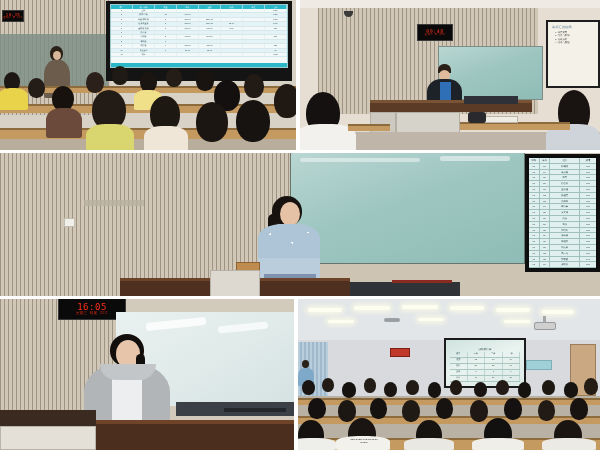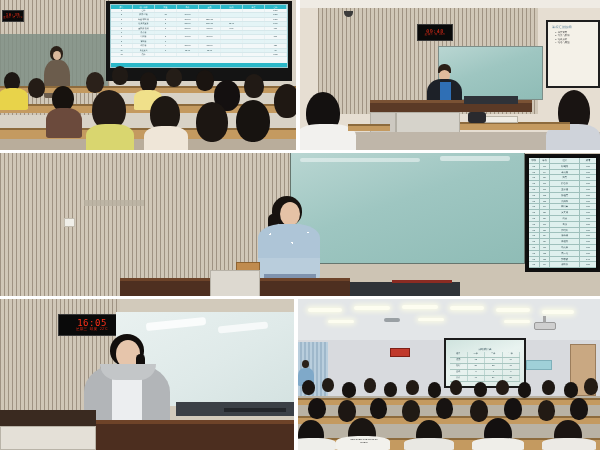--- a/index.html
+++ b/index.html
@@ -442,21 +442,21 @@
     <div style="position:absolute;left:120px;top:126px;width:230px;height:20px;background:#4e2f20;"></div>
     <div style="position:absolute;left:120px;top:126px;width:230px;height:3px;background:#6d4329;"></div>
     <div style="position:absolute;left:350px;top:130px;width:110px;height:16px;background:#2f3338;"></div>
     <div style="position:absolute;left:392px;top:128px;width:60px;height:3px;background:#8a2b22;"></div>
     <div style="position:absolute;left:210px;top:118px;width:50px;height:28px;background:#ddd9d0;border:1px solid #b7b2a7;"></div>
   </div>
 
   <div class="panel" style="left:0;top:298px;width:296px;height:152px;background:#d2cabb;">
     <div class="wall-slat" style="left:0;top:0;width:120px;height:120px;"></div>
 
-    <div class="led-clock" style="left:58px;top:16px;width:68px;height:22px;font-size:9px;">
+    <div class="led-clock" style="left:58px;top:0px;width:68px;height:22px;font-size:9px;">
       <div class="t">16:05</div>
       <div class="s" style="font-size:3.6px;">星期三  晴度 22℃</div>
     </div>
 
     <div class="screen-white" style="left:116px;top:14px;width:180px;height:94px;
                 background:linear-gradient(150deg,#e9f1f0 0%,#dfeae9 55%,#d4e2e1 100%);border:none;"></div>
     <div style="position:absolute;left:146px;top:22px;width:60px;height:8px;background:rgba(255,255,255,.8);
                 border-radius:3px;transform:rotate(-6deg);"></div>
     <div style="position:absolute;left:218px;top:26px;width:50px;height:7px;background:rgba(255,255,255,.7);
                 border-radius:3px;transform:rotate(-6deg);"></div>

